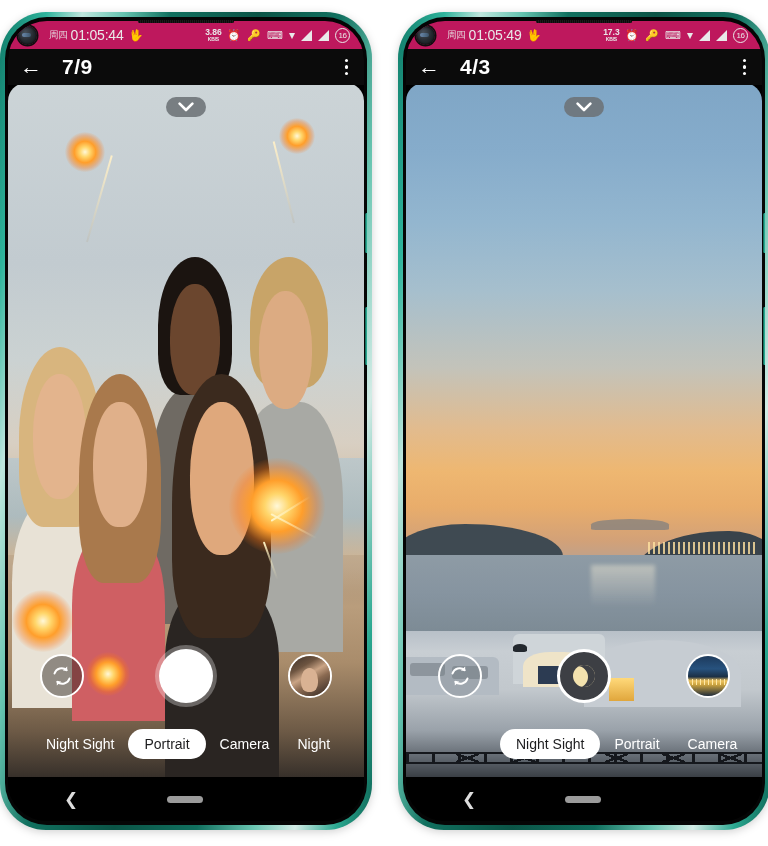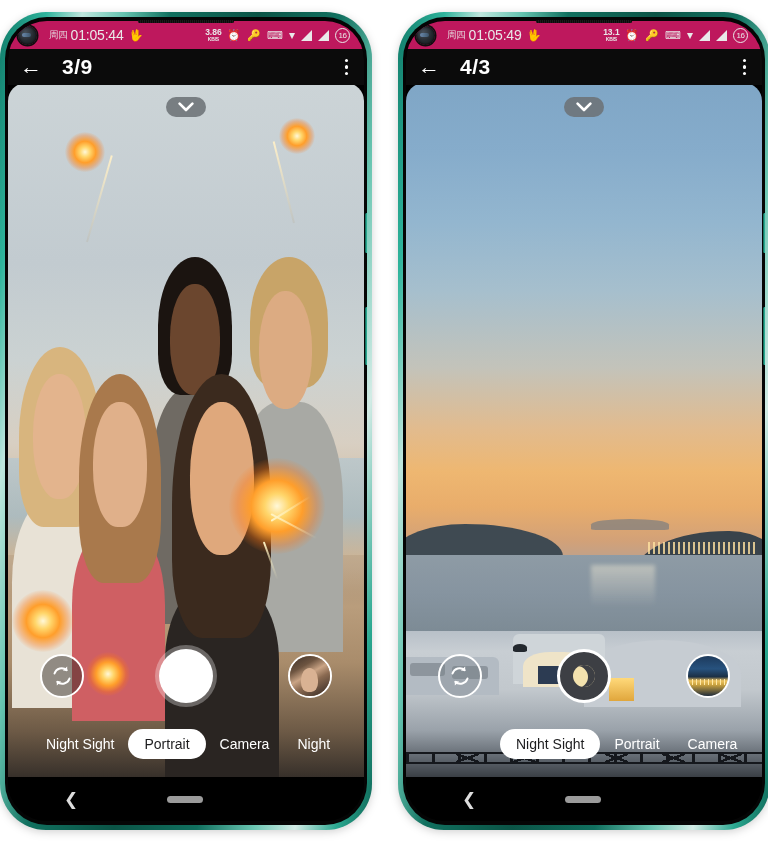--- a/index.html
+++ b/index.html
@@ -266,21 +266,21 @@
             <span class="sb-ico">⌨</span>
             <span class="sb-ico wifi">▾</span>
             <span class="sig"></span>
             <span class="sig"></span>
             <span class="batt">16</span>
           </div>
         </div>
 
         <div class="titlebar">
           <span class="back-arrow">←</span>
-          <span class="title-text">3/9</span>
+          <span class="title-text">7/9</span>
           <span class="kebab">
               <span></span>
               <span></span>
               <span></span>
             </span>
         </div>
 
         <div class="viewfinder">
           <div class="sceneA">
             <div class="sea"></div>
@@ -368,21 +368,21 @@
 
         <div class="statusbar">
           <div class="punchhole"></div>
           <div class="sb-time">
             <span class="sb-dow">周四</span>
             <span class="sb-clock">01:05:49</span>
             <span class="sb-appicon">🖖</span>
           </div>
           <div class="sb-right">
             <span class="netspeed">
-              <b>13.1</b>
+              <b>17.3</b>
               <i>KB/S</i>
             </span>
             <span class="sb-ico">⏰</span>
             <span class="sb-ico">🔑</span>
             <span class="sb-ico">⌨</span>
             <span class="sb-ico wifi">▾</span>
             <span class="sig"></span>
             <span class="sig"></span>
             <span class="batt">16</span>
           </div>

